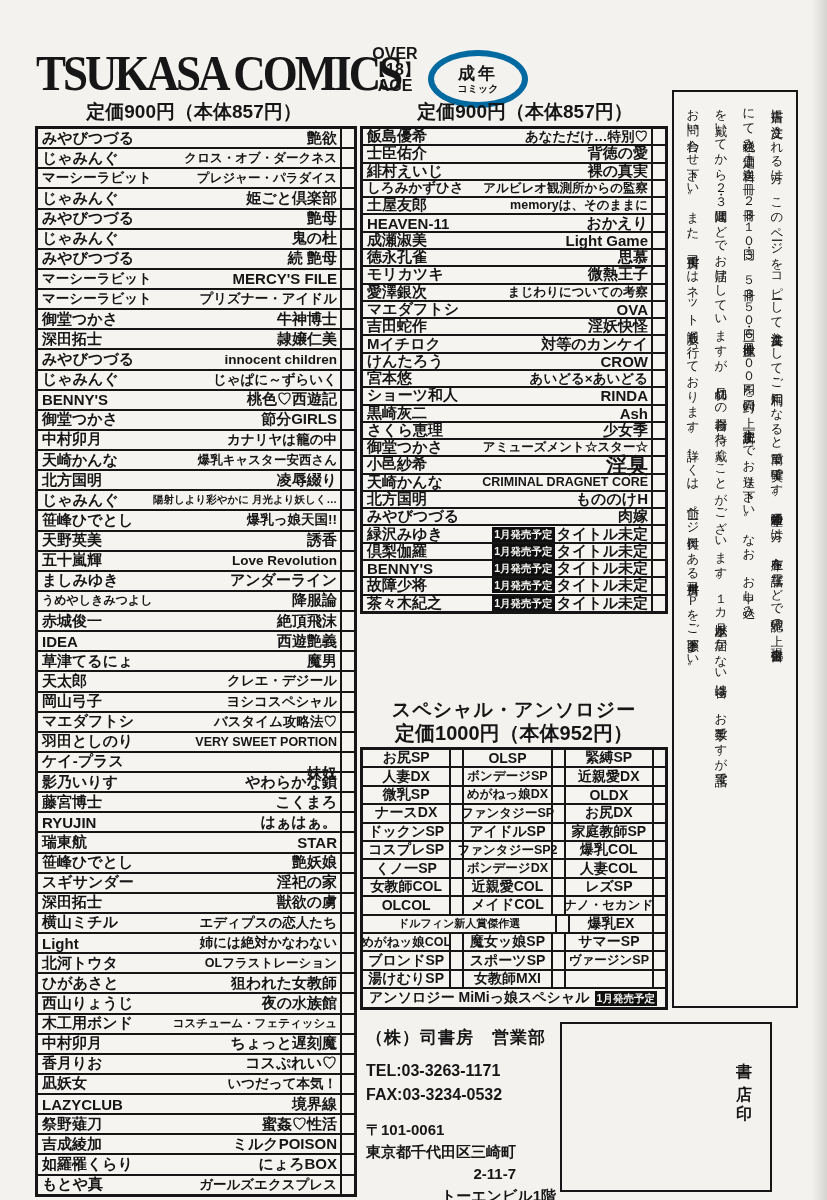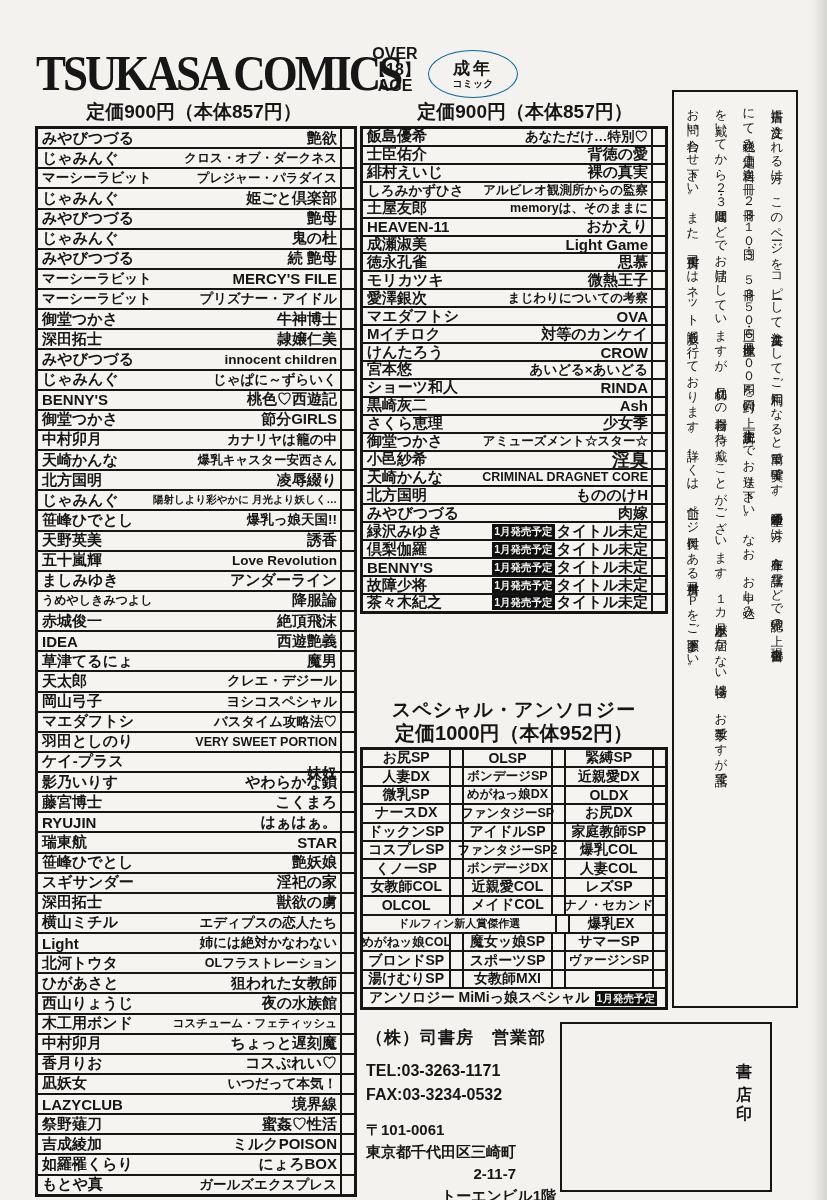--- a/index.html
+++ b/index.html
@@ -4,21 +4,21 @@
 <style>
   html,body{margin:0;padding:0;background:#e9e8e4;}
   .page{position:relative;width:827px;height:1200px;background:#f3f2ef;overflow:hidden;
         font-family:"Liberation Sans",sans-serif;color:#161616;}
   .page-edge{position:absolute;right:0;top:0;width:16px;height:100%;
         background:linear-gradient(to right,rgba(0,0,0,0),rgba(0,0,0,0.12));pointer-events:none;}
   .brand{position:absolute;left:36px;top:44px;width:322px;font-family:"Liberation Serif",serif;
         font-weight:bold;font-size:45px;letter-spacing:-3px;transform:scaleY(1.12);transform-origin:left top;white-space:nowrap;}
   .over18{position:absolute;left:364px;top:46px;width:62px;text-align:center;font-weight:bold;
         font-size:16px;line-height:16px;}
-  .oval{position:absolute;left:428px;top:50px;width:88px;height:46px;border:1px solid #0369a1;border-radius:50%;
+  .oval{position:absolute;left:428px;top:50px;width:88px;height:46px;border:6px solid #0369a1;border-radius:50%;
         display:flex;flex-direction:column;justify-content:center;align-items:center;background:#f3f2ef;}
   .oval .l1{font-size:17px;font-weight:bold;letter-spacing:3px;line-height:18px;}
   .oval .l2{font-size:10px;font-weight:bold;line-height:11px;}
   .price{position:absolute;top:99px;font-weight:bold;font-size:19px;text-align:center;white-space:nowrap;}
   .price.pl{left:38px;width:312px;}
   .price.pr{left:386px;width:278px;}
   .table{position:absolute;border:3px solid #161616;display:flex;flex-direction:column;box-sizing:border-box;background:#f5f4f1;}
   #left-table{left:35px;top:126px;width:322px;height:1071px;}
   #right-table{left:360px;top:126px;width:308px;height:488px;}
   .row{flex:1;display:flex;align-items:center;border-bottom:2px solid #161616;min-height:0;}
@@ -519,20 +519,27 @@
         <span class="tick"></span>
       </div>
       <div class="row">
         <span class="author" style="font-size: 15px;">マエダフトシ</span>
         <span class="title">
           <span class="ttext" style="font-size: 15px;">OVA</span>
         </span>
         <span class="tick"></span>
       </div>
       <div class="row">
+        <span class="author" style="font-size: 15px;">吉田蛇作</span>
+        <span class="title">
+          <span class="ttext" style="font-size: 15px;">淫妖快怪</span>
+        </span>
+        <span class="tick"></span>
+      </div>
+      <div class="row">
         <span class="author" style="font-size: 15px;">Mイチロク</span>
         <span class="title">
           <span class="ttext" style="font-size: 15px;">対等のカンケイ</span>
         </span>
         <span class="tick"></span>
       </div>
       <div class="row">
         <span class="author" style="font-size: 15px;">けんたろう</span>
         <span class="title">
           <span class="ttext" style="font-size: 15px;">CROW</span>
@@ -570,21 +577,21 @@
       <div class="row">
         <span class="author" style="font-size: 15px;">御堂つかさ</span>
         <span class="title">
           <span class="ttext" style="font-size: 12.5px;">アミューズメント☆スター☆</span>
         </span>
         <span class="tick"></span>
       </div>
       <div class="row">
         <span class="author" style="font-size: 15px;">小邑紗希</span>
         <span class="title">
-          <span class="ttext" style="font-size: 18px;">淫臭</span>
+          <span class="ttext" style="font-size: 21px;">淫臭</span>
         </span>
         <span class="tick"></span>
       </div>
       <div class="row">
         <span class="author" style="font-size: 15px;">天崎かんな</span>
         <span class="title">
           <span class="ttext" style="font-size: 12.5px;">CRIMINAL DRAGNET CORE</span>
         </span>
         <span class="tick"></span>
       </div>

